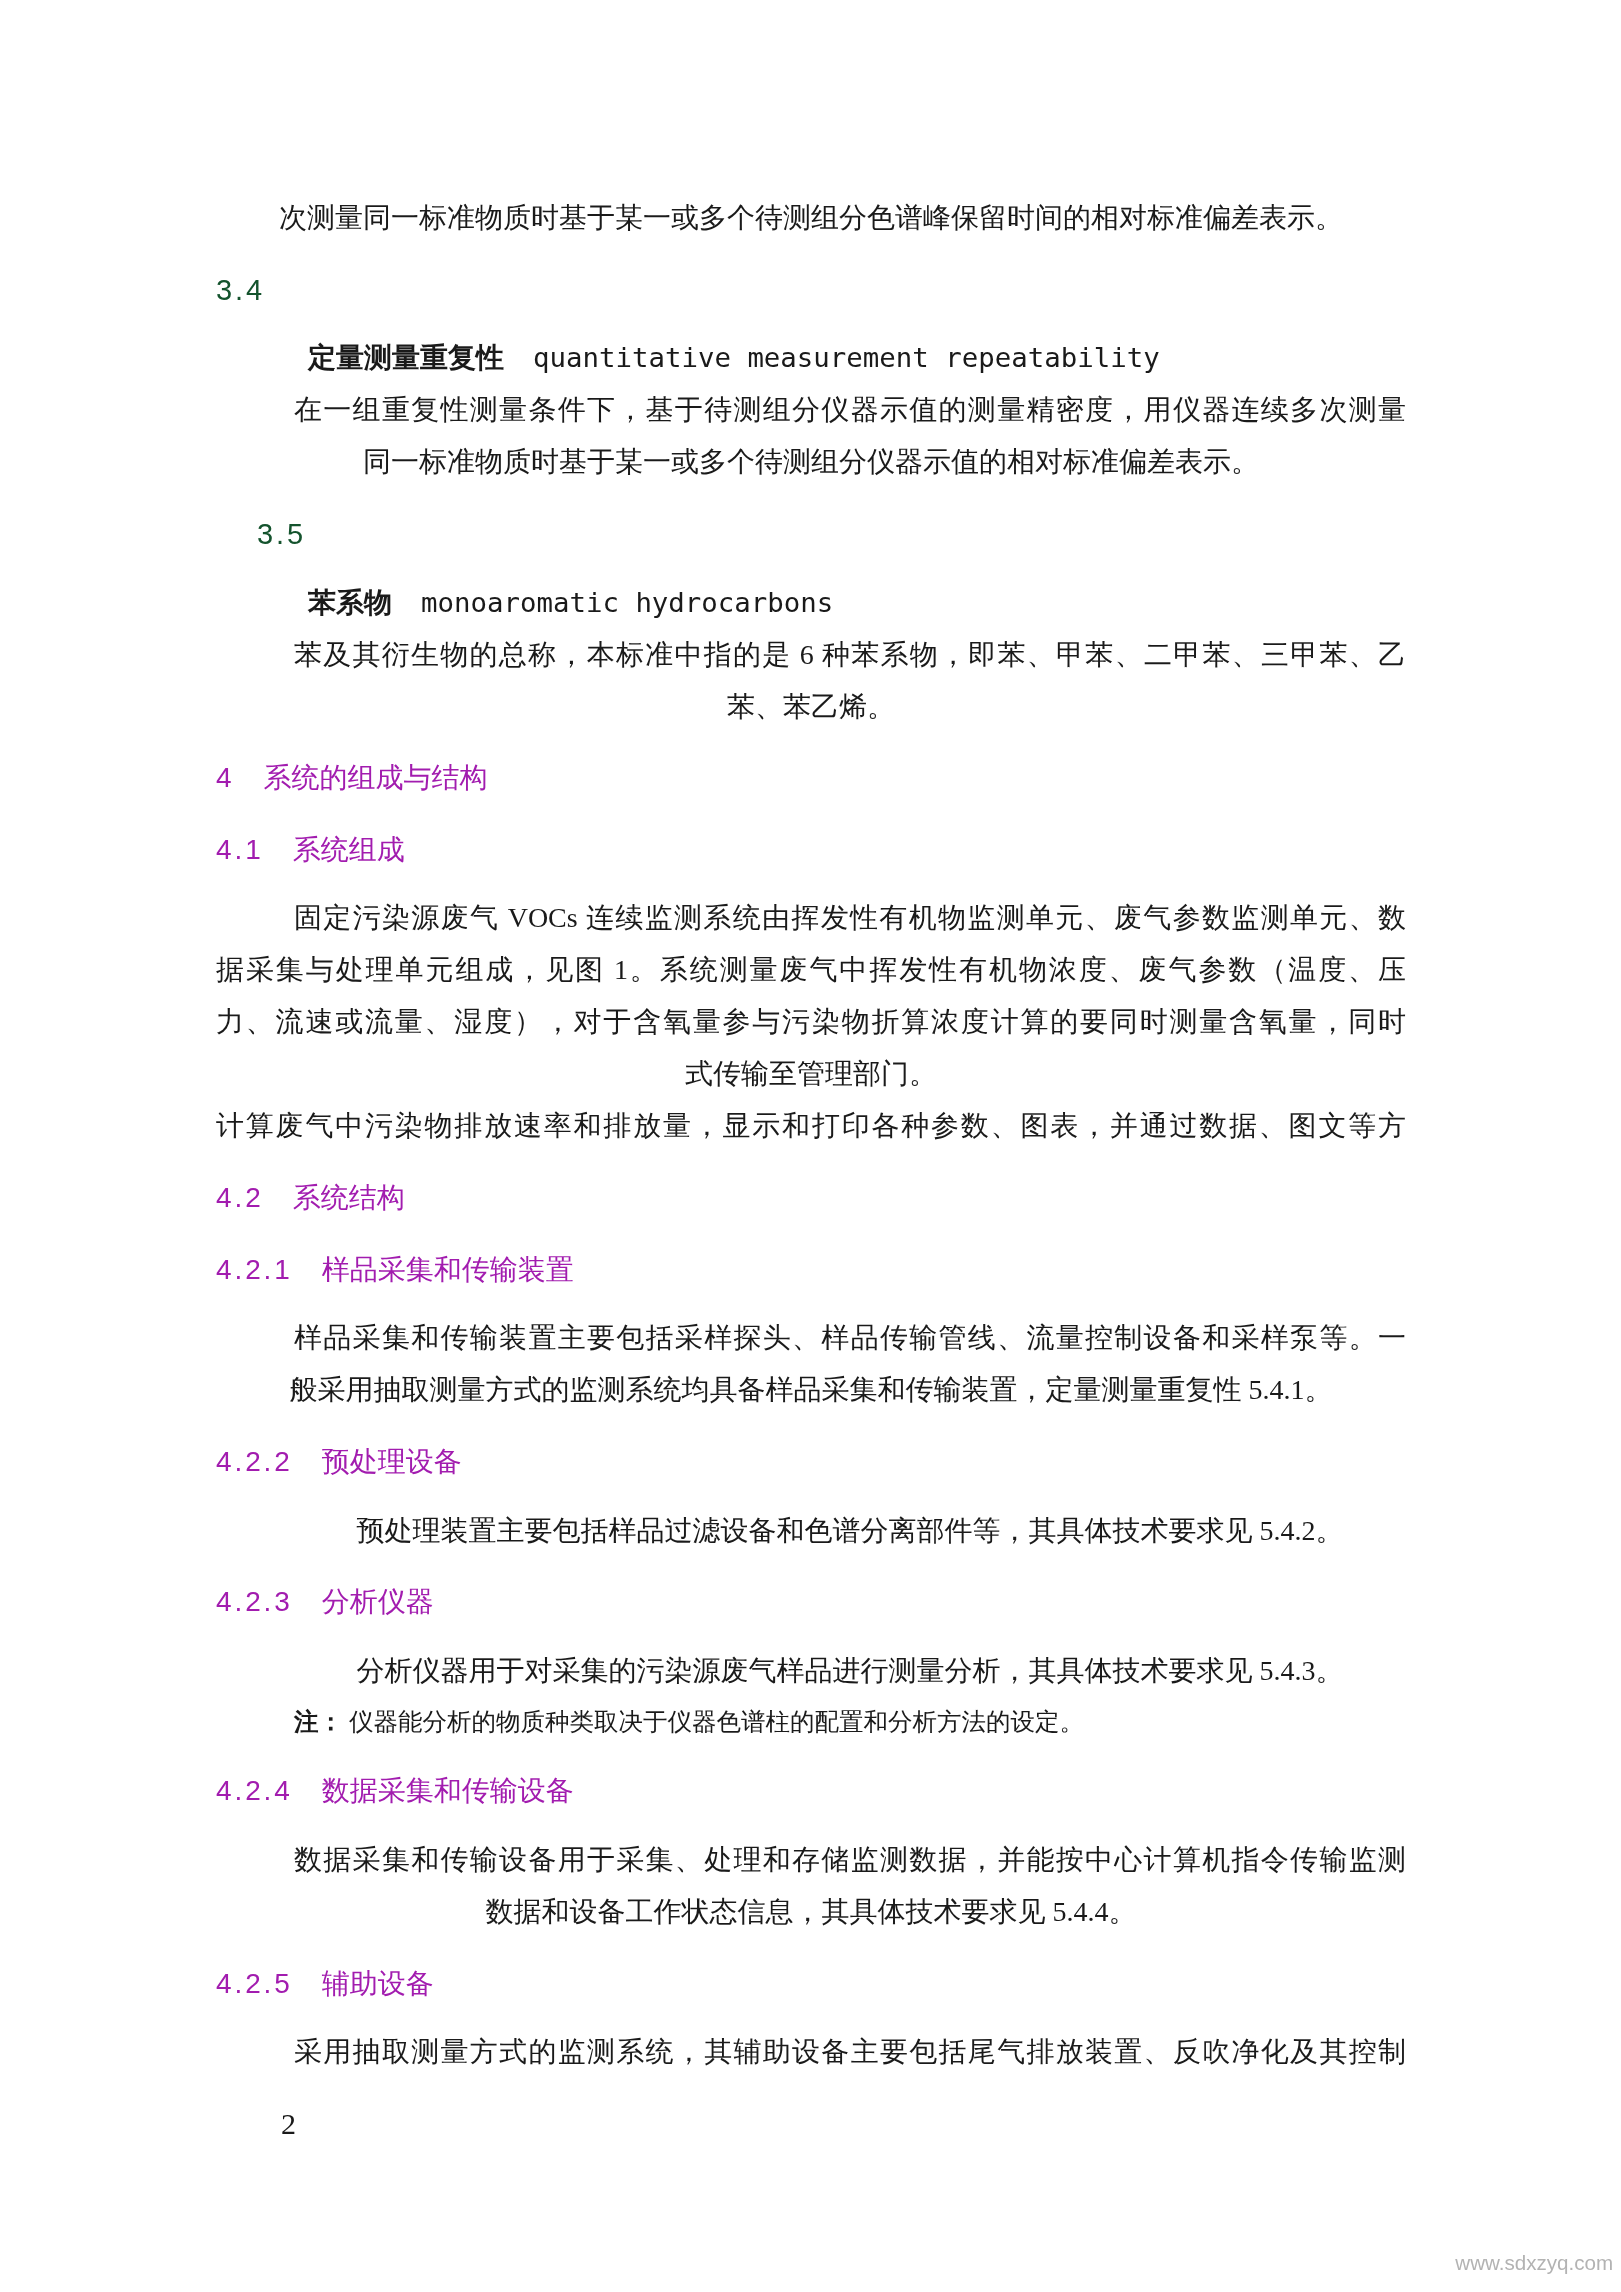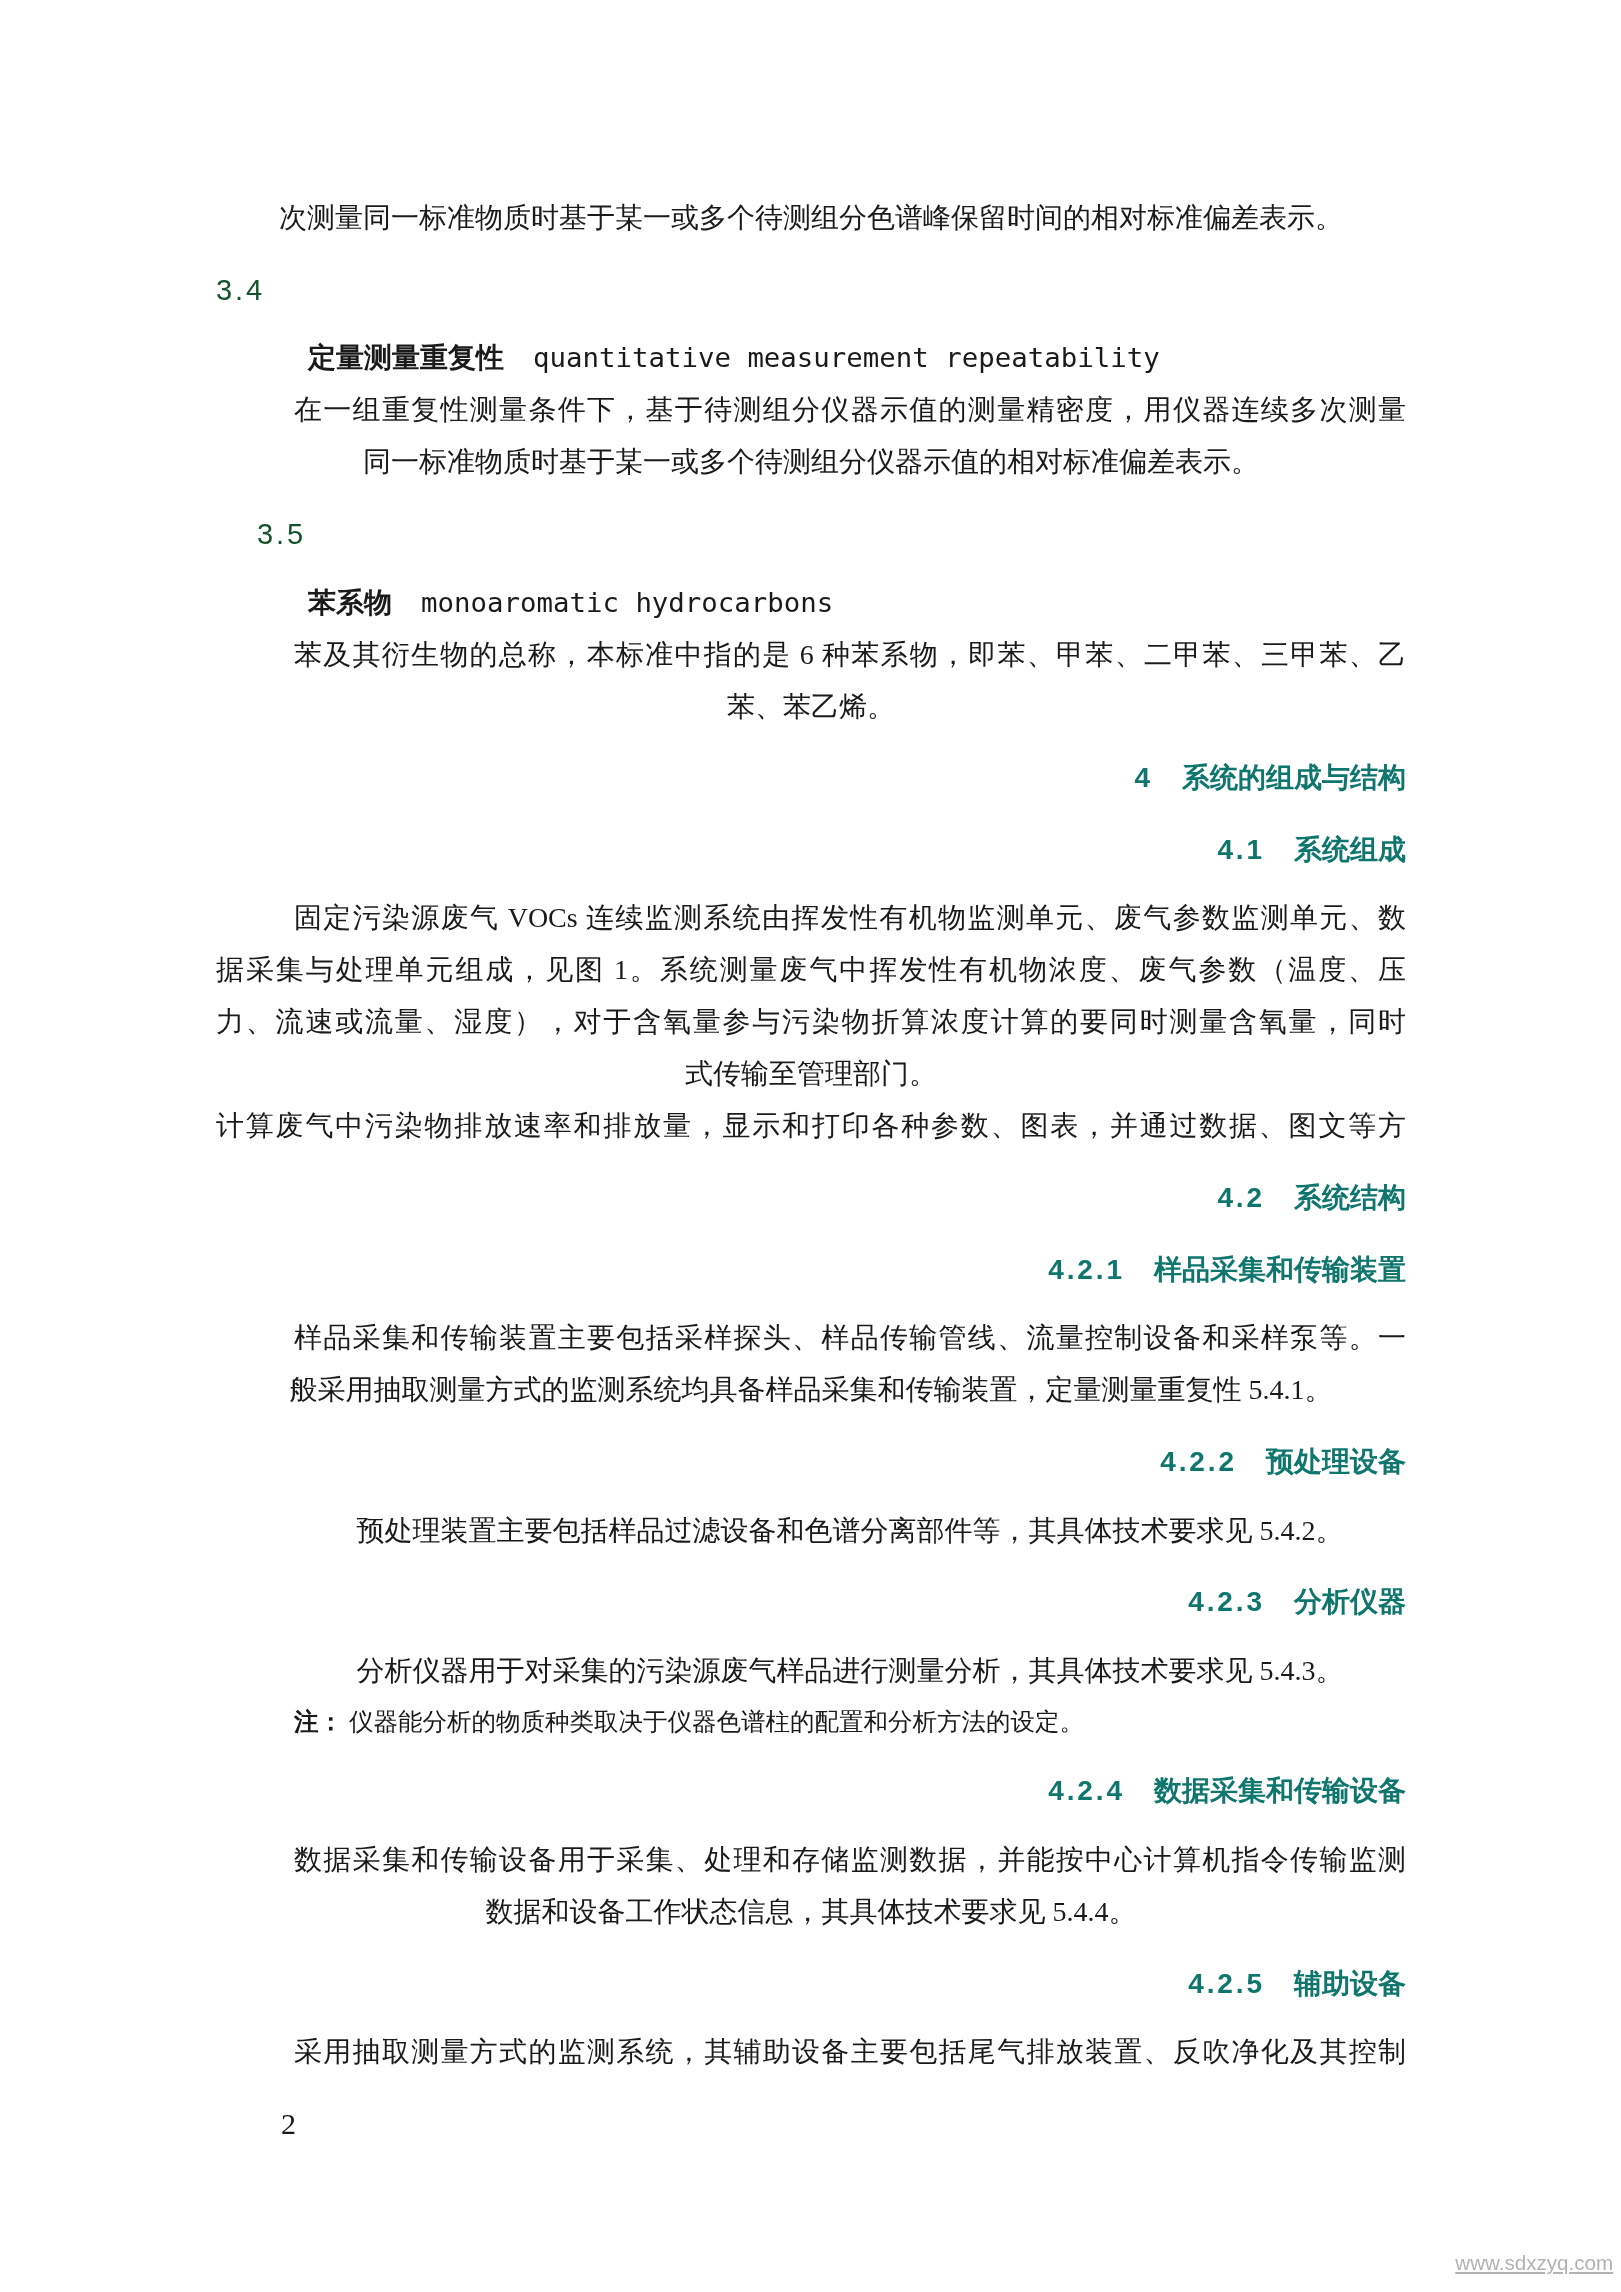--- a/index.html
+++ b/index.html
@@ -21,26 +21,25 @@
     line-height:52px;
     text-align:center;
   }
   .just {
     text-align:justify;
     text-align-last:justify;
   }
   .ind  { padding-left:78px; }
   .h {
     font-family:"Liberation Sans","DejaVu Sans",sans-serif;
-    font-weight:bold;
+    font-weight:normal;
     font-size:28px;
     line-height:52px;
     margin:19.6px 0 16.7px 0;
-    color:#0f766e;
-    text-align:right;
+    color:#a21caf;
   }
   .h .num { letter-spacing:2.9px; margin-right:29px; }
   .clause {
     font-family:"Liberation Sans","DejaVu Sans",sans-serif;
     font-weight:normal;
     font-size:29px;
     line-height:52px;
     letter-spacing:2.9px;
     margin:19.6px 0 16.7px 0;
     color:#14532d;
@@ -72,21 +71,20 @@
     padding-left:65px;
     font-size:30px;
     line-height:52px;
   }
   .watermark {
     position:absolute;
     right:7.8px; bottom:17.6px;
     font-family:"Liberation Sans","DejaVu Sans",sans-serif;
     font-size:20.6px;
     color:#b3b3b3;
-    text-decoration:underline;
   }
 </style>
 </head>
 <body>
 
 <div class="page">
   <div class="content">
 
     <div class="ln">次测量同一标准物质时基于某一或多个待测组分色谱峰保留时间的相对标准偏差表示。</div>
 

